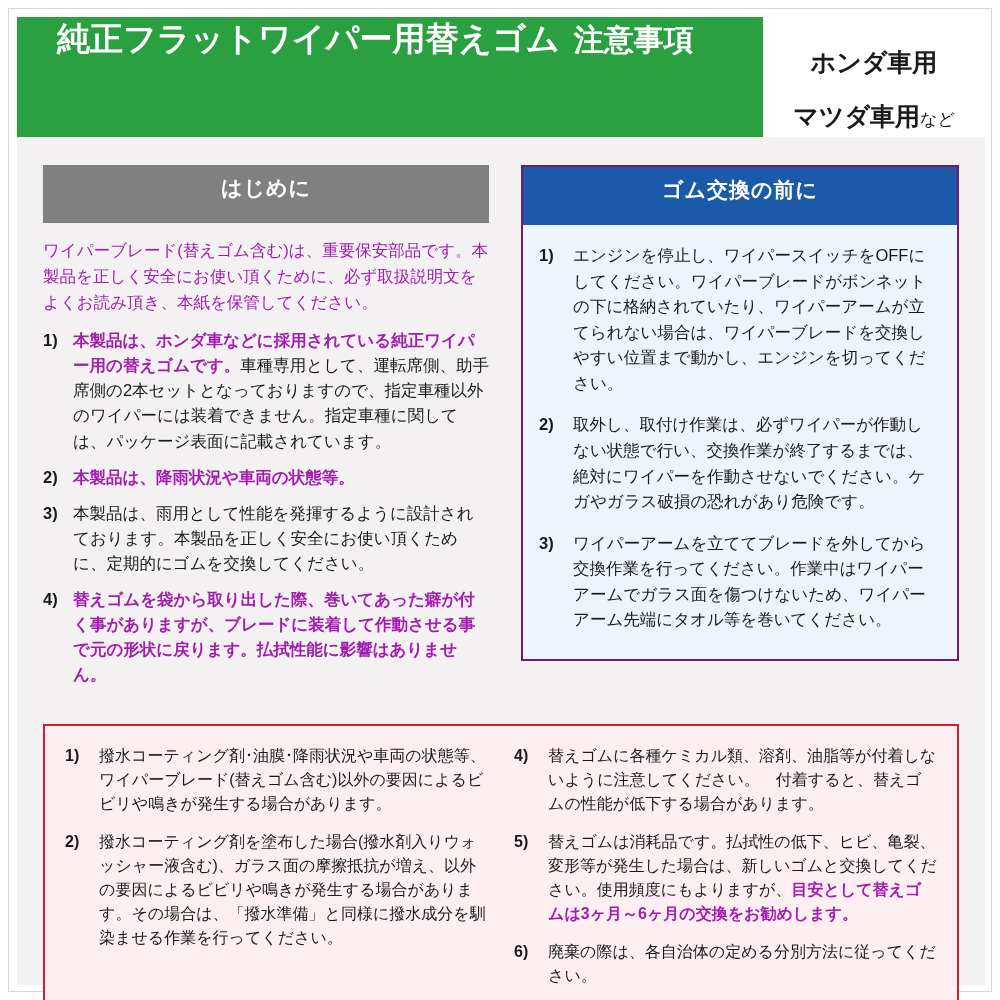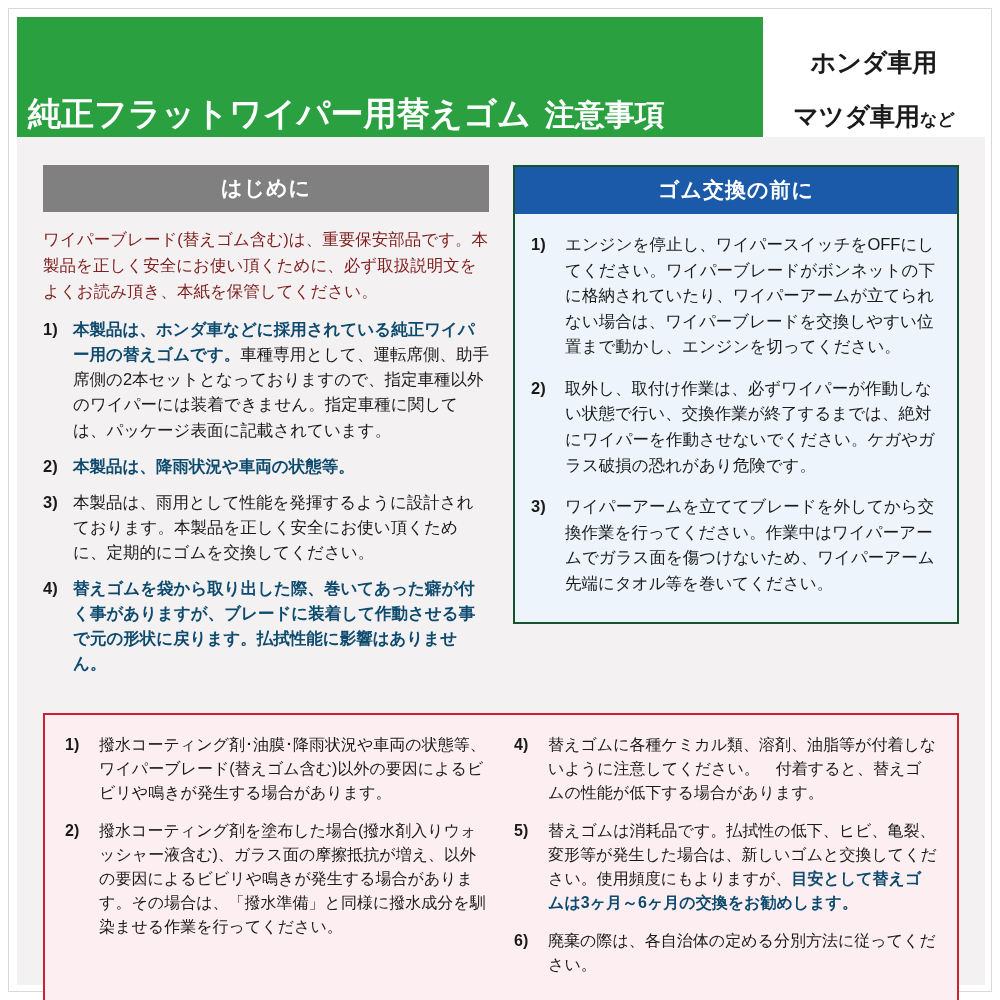--- a/index.html
+++ b/index.html
@@ -36,22 +36,22 @@
     top: 8px;
     width: 968px;
     height: 120px;
     display: flex;
     align-items: stretch;
   }
   .header-green {
     background: #2ba041;
     flex: 1 1 auto;
     display: flex;
-    align-items: flex-end;
-    padding-left: 11px;
+    align-items: flex-start;
+    padding-left: 40px;
     box-sizing: border-box;
   }
   .header-title {
     color: #ffffff;
     font-size: 33px;
     font-weight: bold;
     letter-spacing: 0px;
     white-space: nowrap;
   }
   .header-title .sub {
@@ -70,21 +70,21 @@
   .header-white .line {
     font-size: 25px;
     font-weight: bold;
     color: #1a1a1a;
     white-space: nowrap;
     line-height: 1.22;
     margin-top: 24px;
   }
   .header-white .line .small {
     font-size: 17px;
-    font-weight: bold;
+    font-weight: normal;
   }
 
   
   .body-area {
     position: absolute;
     left: 8px;
     top: 128px;
     width: 968px;
     height: 848px;
     background: #f4f1f2;
@@ -100,31 +100,31 @@
   .col {
     width: 460px;
   }
 
   
   .banner {
     text-align: center;
     font-size: 21px;
     font-weight: bold;
     color: #ffffff;
-    padding: 9px 0 10px 0;
+    padding: 9px 0 21px 0;
     letter-spacing: 1px;
   }
   .banner-gray { background: #808080; }
   .banner-blue { background: #1a5aa8; }
   .banner-red  { background: #cc2033; }
 
   .intro-text {
     font-size: 16.5px;
     line-height: 1.58;
-    color: #7f1d1d;
+    color: #a21caf;
     margin-top: 14px;
   }
 
   .num-list {
     margin-top: 13px;
   }
   .num-item {
     display: flex;
     align-items: flex-start;
     margin-bottom: 11px;
@@ -135,29 +135,30 @@
   .num-item .num {
     flex: 0 0 auto;
     width: 30px;
     font-weight: bold;
     white-space: nowrap;
   }
   .num-item .txt {
     flex: 1 1 auto;
   }
   .red {
-    color: #0c4a6e;
+    color: #a21caf;
     font-weight: bold;
   }
 
   
   .blue-box {
-    border: 2px solid #14532d;
+    border: 2px solid #701a75;
     background: #eef4fb;
     box-sizing: border-box;
+    margin-left: 8px;
   }
   .blue-box .banner-blue {
     margin: 0;
   }
   .blue-box .inner {
     padding: 18px 18px 10px 16px;
   }
   .blue-box .num-item {
     margin-bottom: 16px;
     line-height: 1.55;

